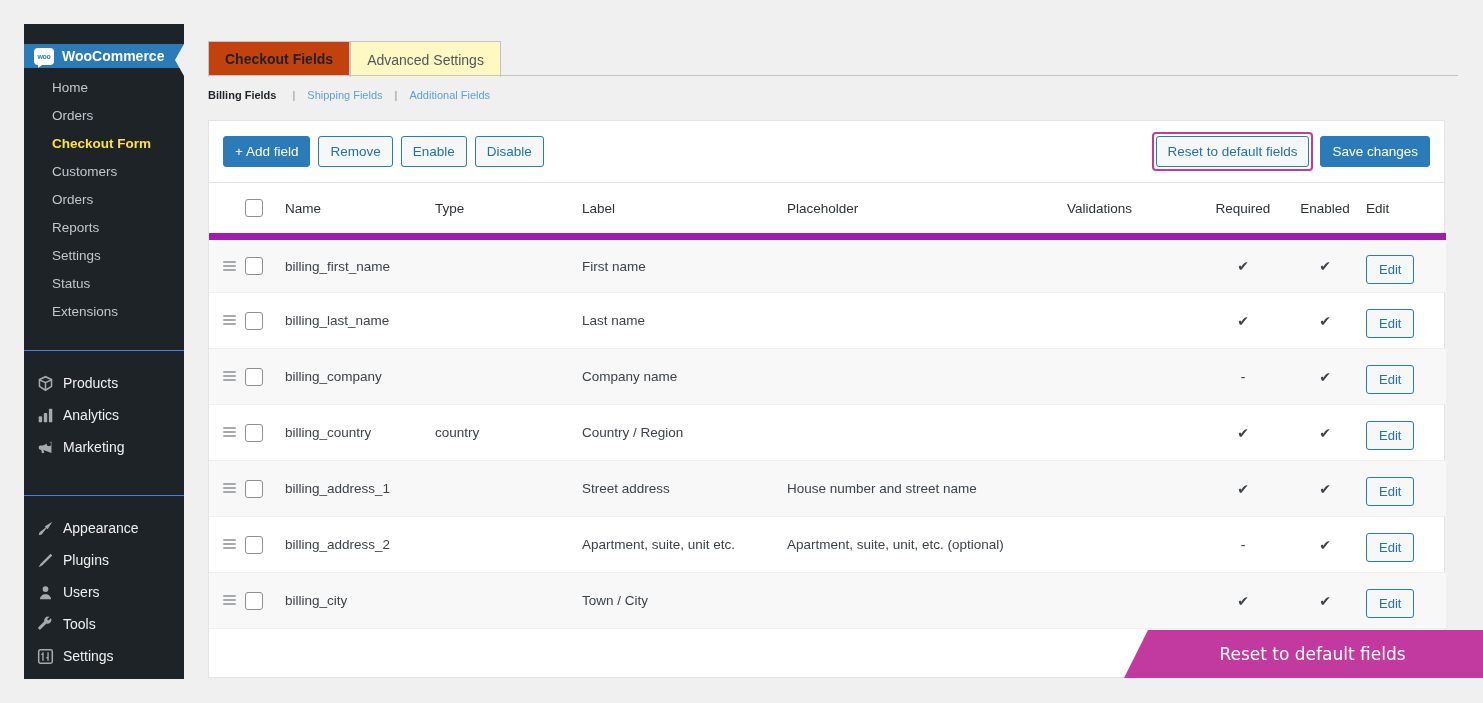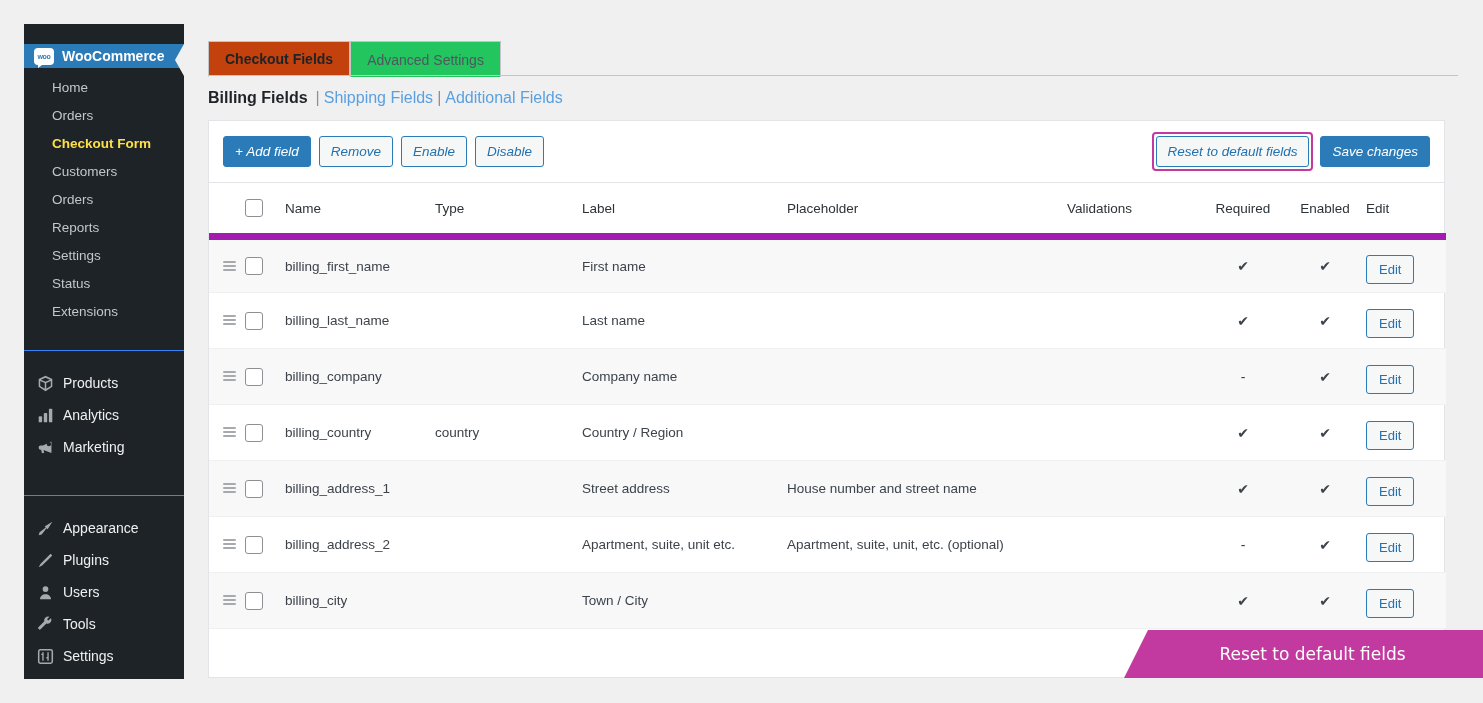--- a/index.html
+++ b/index.html
@@ -71,48 +71,47 @@
   .nav-item .ic svg { display: block; }
 
   
   #main { position: absolute; left: 208px; top: 0; width: 1275px; height: 703px; }
 
   .tabs { position: absolute; left: 0; top: 40px; height: 36px; display: flex; align-items: flex-end; }
   .tab {
     height: 36px; padding: 0 16px;
     display: flex; align-items: center;
     font-size: 14px; border: 1px solid #c3c4c7;
-    border-bottom: none; background: #22c55e; color: #50575e;
+    border-bottom: none; background: #fef9c3; color: #50575e;
     position: relative; top: 1px;
   }
   .tab.active { background: #c2410c; color: #1d2327; font-weight: bold; border-bottom: 1px solid #f0f0f1; }
   .tabs-rule {
     position: absolute; left: 0; top: 75px; width: 1250px; height: 1px; background: #c3c4c7;
   }
 
   .subnav {
     position: absolute; left: 0; top: 89px;
-    font-size: 16px; color: #1d2327;
-    display: flex; align-items: flex-start; gap: 4px;
+    font-size: 11px; color: #1d2327;
+    display: flex; align-items: flex-start; gap: 12px;
   }
   .subnav .cur { font-weight: bold; margin-right: 4px; }
   .subnav .sep { color: #8c8f94; }
   .subnav a { color: #5a9fe0; text-decoration: none; }
 
   .card {
     position: absolute; left: 0; top: 120px;
     width: 1237px; height: 558px;
     background: #fff; border: 1px solid #e2e4e7;
   }
 
   .toolbar {
     height: 62px; border-bottom: 1px solid #e2e4e7;
     display: flex; align-items: center; padding: 0 14px;
     position: relative;
-    font-style: italic;
   }
   .btn {
     height: 31px; padding: 0 11px;
     display: inline-flex; align-items: center; justify-content: center;
     font-size: 13.5px; border-radius: 3px; cursor: pointer;
     white-space: nowrap;
   }
   .btn-primary { background: #2b7bb9; border: 1px solid #2b7bb9; color: #fff; }
   .btn-secondary { background: #f6f7f7; border: 1px solid #2b7bb9; color: #2271b1; }
   .toolbar-left { display: flex; gap: 8px; }

